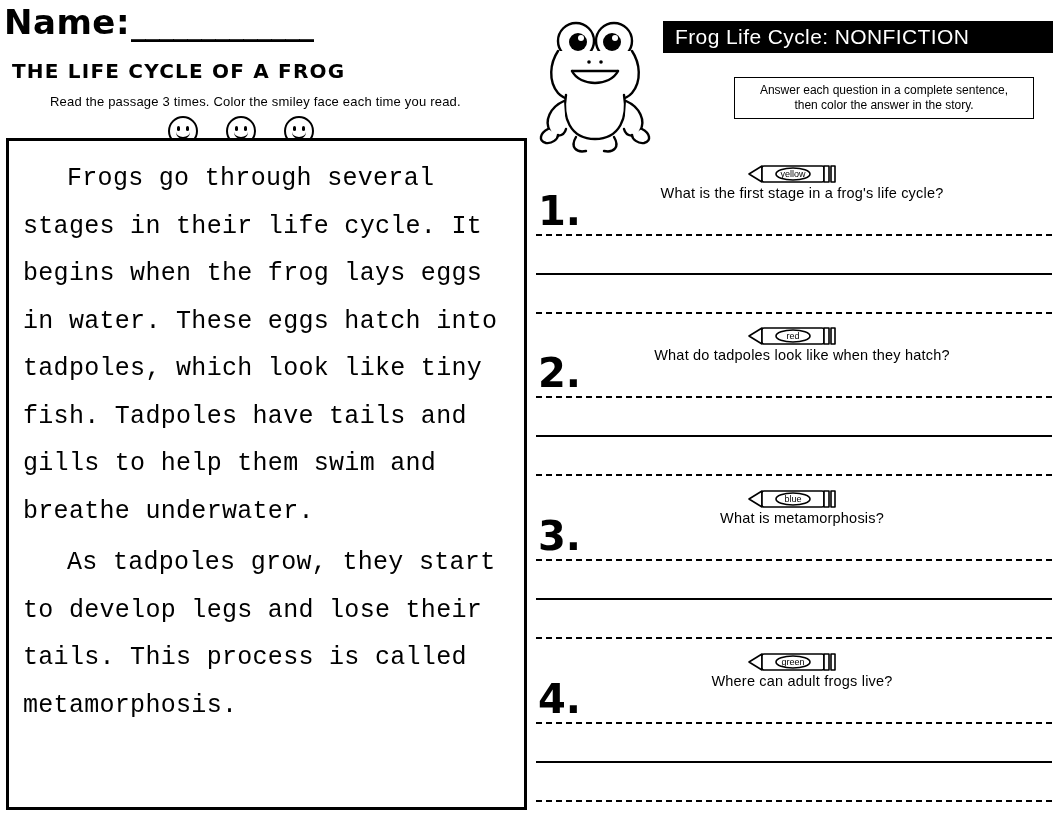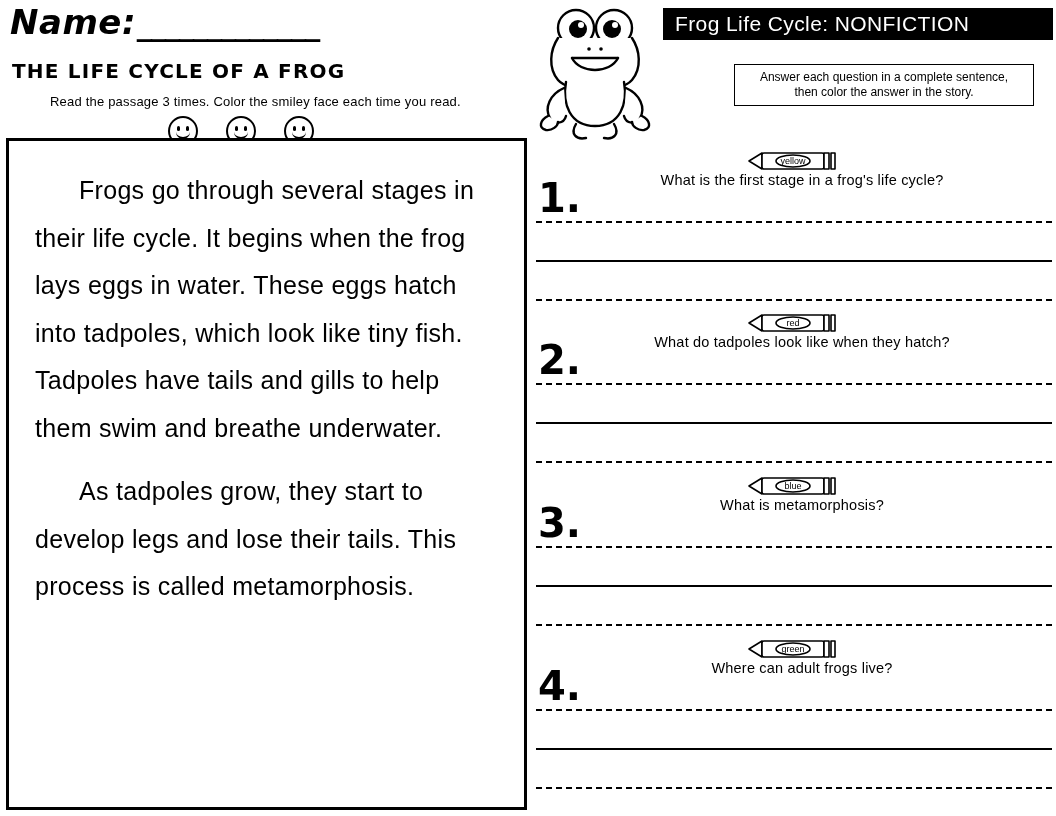--- a/index.html
+++ b/index.html
@@ -16,24 +16,23 @@
 
   
   #left-col {
     position: absolute;
     left: 0; top: 0;
     width: 530px;
     height: 816px;
   }
   #name-row {
     position: absolute;
-    left: 10px; top: 4px;
+    left: 4px; top: 4px;
     display: flex;
     align-items: flex-end;
-    font-style: italic;
   }
   #name-label {
     font-family: "DejaVu Sans", sans-serif;
     font-weight: bold;
     font-size: 34px;
     letter-spacing: 0.5px;
     line-height: 36px;
   }
   #name-blank {
     font-family: "DejaVu Sans", sans-serif;
@@ -102,26 +101,26 @@
     background: #fff;
     overflow: hidden;
   }
   #passage-text {
     padding: 10px 12px 0 10px;
     font-family: "Liberation Sans", sans-serif;
     font-size: 25px;
     line-height: 47.5px;
     letter-spacing: 0.3px;
   }
-  #passage-text p { margin: 16px; text-indent: 44px; }
+  #passage-text p { margin: 4px; text-indent: 44px; font-family: Liberation Mono, monospace; }
 
   
   #right-col {
     position: absolute;
-    left: 530px; top: 4px;
+    left: 530px; top: 17px;
     width: 526px;
     height: 688px;
   }
 
   
   #frog-figure {
     position: absolute;
     left: 2px; top: 0px;
     width: 126px; height: 140px;
   }

